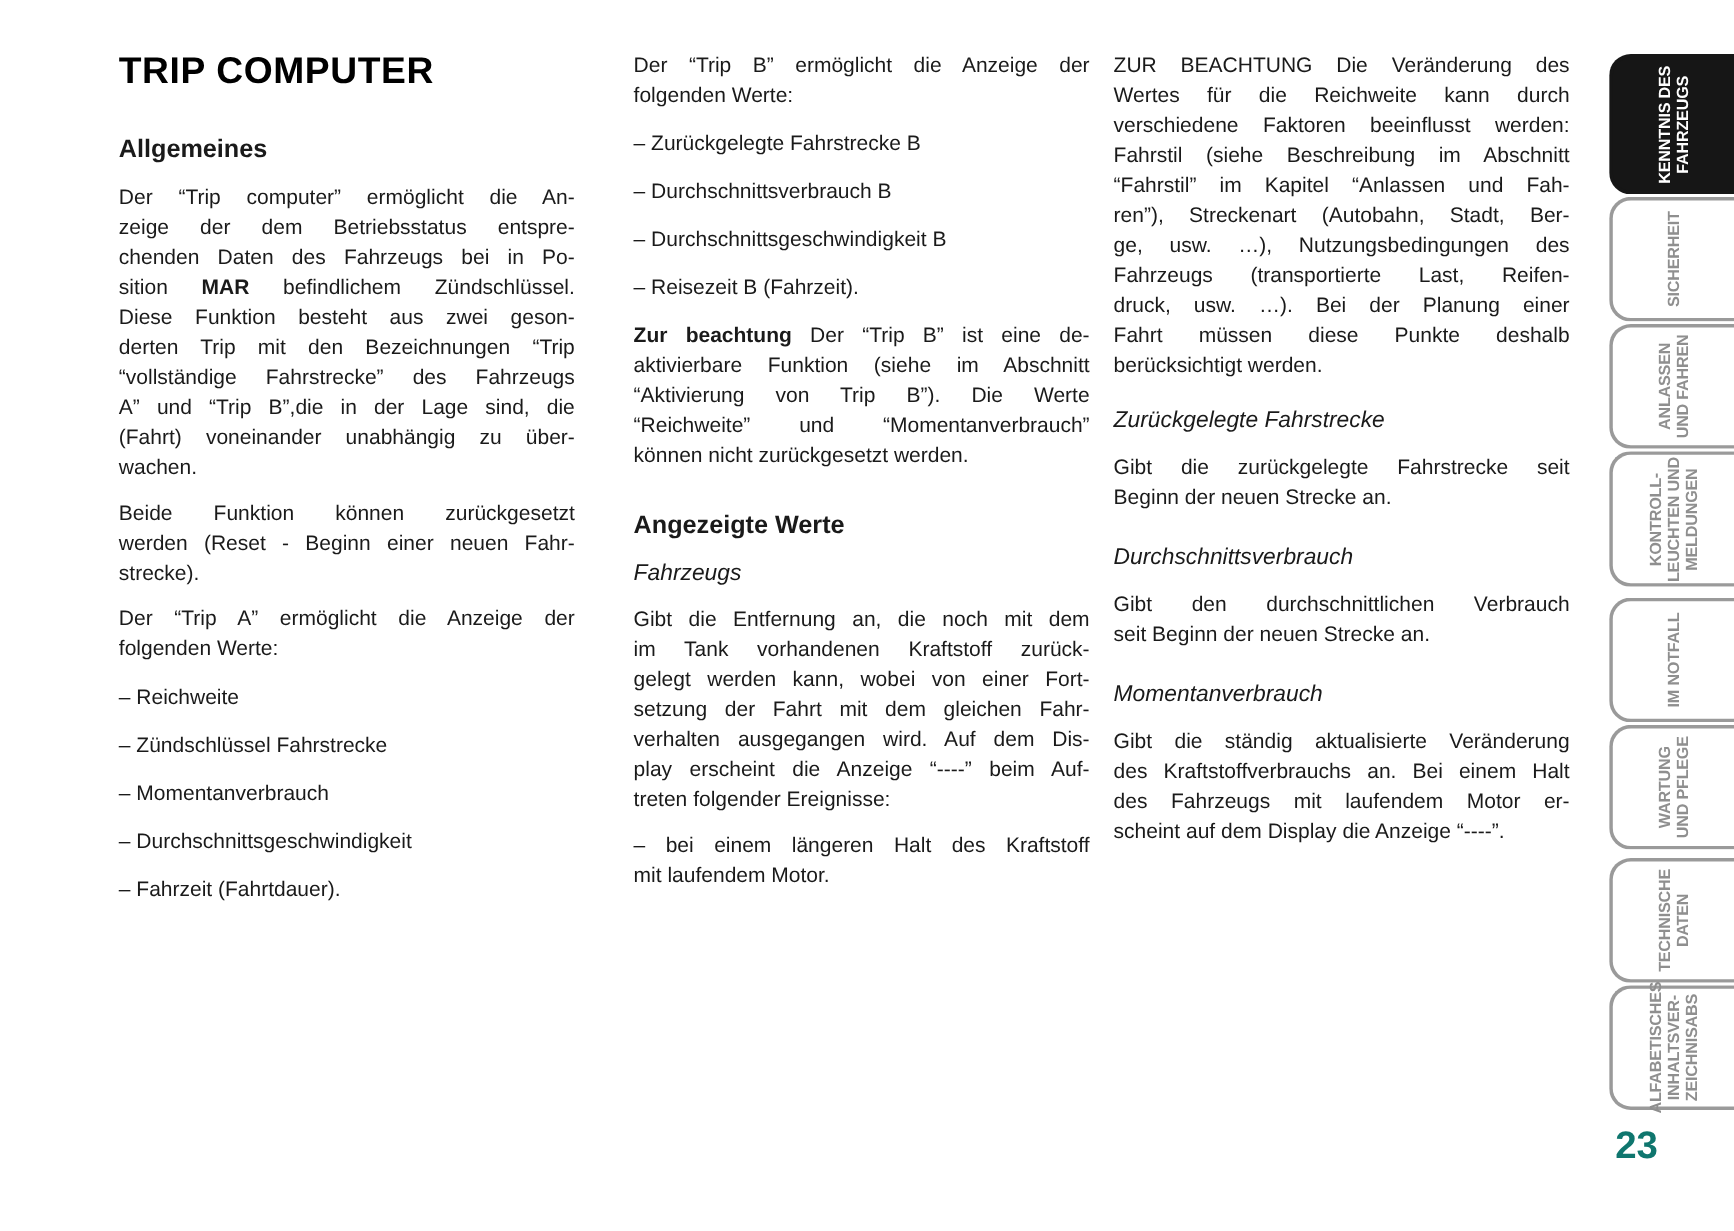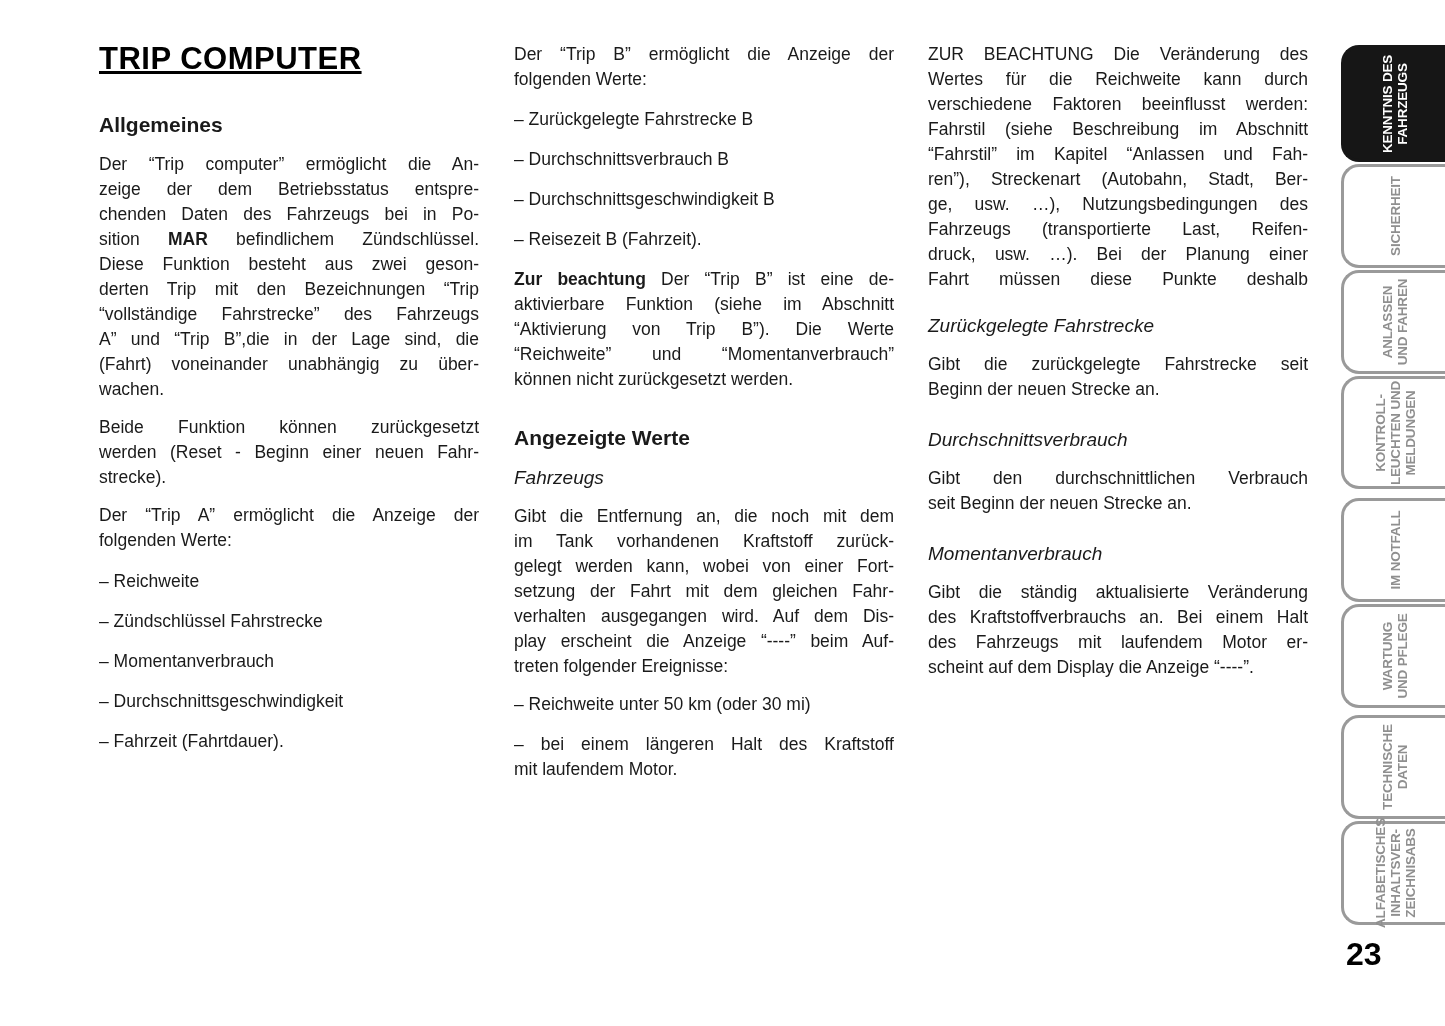--- a/index.html
+++ b/index.html
@@ -3,24 +3,24 @@
 <meta charset="utf-8">
 <style>
   html,body{margin:0;padding:0;}
   body{
     width:1445px;height:1026px;position:relative;overflow:hidden;
     background:#ffffff;color:#1a1a1a;
     font-family:"Liberation Sans", sans-serif;
   }
   .col{position:absolute;top:42px;width:380px;font-size:17.5px;line-height:25px;}
   .col-1{left:99px;}
-  .col-2{left:514px;}
+  .col-2{left:528px;}
   .col-3{left:928px;}
 
-  h1{font-size:31px;line-height:34px;font-weight:bold;color:#000;margin:0 0 37px 0;letter-spacing:.5px;text-decoration:underline;}
+  h1{font-size:31px;line-height:34px;font-weight:bold;color:#000;margin:0 0 37px 0;letter-spacing:.5px;}
   h2{font-size:21px;line-height:24px;font-weight:bold;margin:0 0 15px 0;}
   h2.mid{margin:34px 0 16px 0;}
   .sub{font-style:italic;font-size:19px;line-height:24px;margin:26px 0 14px 0;}
   .mt0{margin-top:0;}
   .mt12{margin-top:12px;}
   .mt22{margin-top:22px;}
 
   .para{margin:0 0 13px 0;}
   .para .line{text-align:justify;text-align-last:justify;}
   .para .line.last{text-align-last:left;}
@@ -46,21 +46,21 @@
   .tab.active{background:#161616;border-color:#161616;color:#ffffff;}
   .tab-label{
     position:absolute;top:50%;left:50%;
     transform:translate(-50%,-50%) rotate(-90deg);
     font-weight:bold;font-size:13.5px;line-height:15px;letter-spacing:-0.2px;
   }
   .tab-label .line{text-align:center;white-space:nowrap;}
 
   .page-number{
     position:absolute;left:1346px;top:936px;
-    font-size:32px;font-weight:bold;color:#000000;
+    font-size:32px;font-weight:bold;color:#0f766e;
   }
 </style>
 </head>
 <body>
 
 <main>
 
   <section class="col col-1">
     <h1>TRIP COMPUTER</h1>
     <h2>Allgemeines</h2>
@@ -136,41 +136,39 @@
         <div class="line">Gibt die Entfernung an, die noch mit dem</div>
         <div class="line">im Tank vorhandenen Kraftstoff zurück-</div>
         <div class="line">gelegt werden kann, wobei von einer Fort-</div>
         <div class="line">setzung der Fahrt mit dem gleichen Fahr-</div>
         <div class="line">verhalten ausgegangen wird. Auf dem Dis-</div>
         <div class="line">play erscheint die Anzeige “----” beim Auf-</div>
         <div class="line last">treten folgender Ereignisse:</div>
       </div>
     <div class="list tight">
       <div class="item">
-          <div class="line last">– Reichweite unter 50 km (oder 30 mi)</div>
-        </div>
-      <div class="item">
           <div class="line">– bei einem längeren Halt des Kraftstoff</div>
           <div class="line last">mit laufendem Motor.</div>
         </div>
     </div>
   </section>
 
   <section class="col col-3">
     <div class="para">
         <div class="line">ZUR BEACHTUNG Die Veränderung des</div>
         <div class="line">Wertes für die Reichweite kann durch</div>
         <div class="line">verschiedene Faktoren beeinflusst werden:</div>
         <div class="line">Fahrstil (siehe Beschreibung im Abschnitt</div>
         <div class="line">“Fahrstil” im Kapitel “Anlassen und Fah-</div>
         <div class="line">ren”), Streckenart (Autobahn, Stadt, Ber-</div>
         <div class="line">ge, usw. …), Nutzungsbedingungen des</div>
         <div class="line">Fahrzeugs (transportierte Last, Reifen-</div>
         <div class="line">druck, usw. …). Bei der Planung einer</div>
         <div class="line">Fahrt müssen diese Punkte deshalb</div>
+        <div class="line last">berücksichtigt werden.</div>
       </div>
     <div class="sub mt22">Zurückgelegte Fahrstrecke</div>
     <div class="para">
         <div class="line">Gibt die zurückgelegte Fahrstrecke seit</div>
         <div class="line last">Beginn der neuen Strecke an.</div>
       </div>
     <div class="sub">Durchschnittsverbrauch</div>
     <div class="para">
         <div class="line">Gibt den durchschnittlichen Verbrauch</div>
         <div class="line last">seit Beginn der neuen Strecke an.</div>

